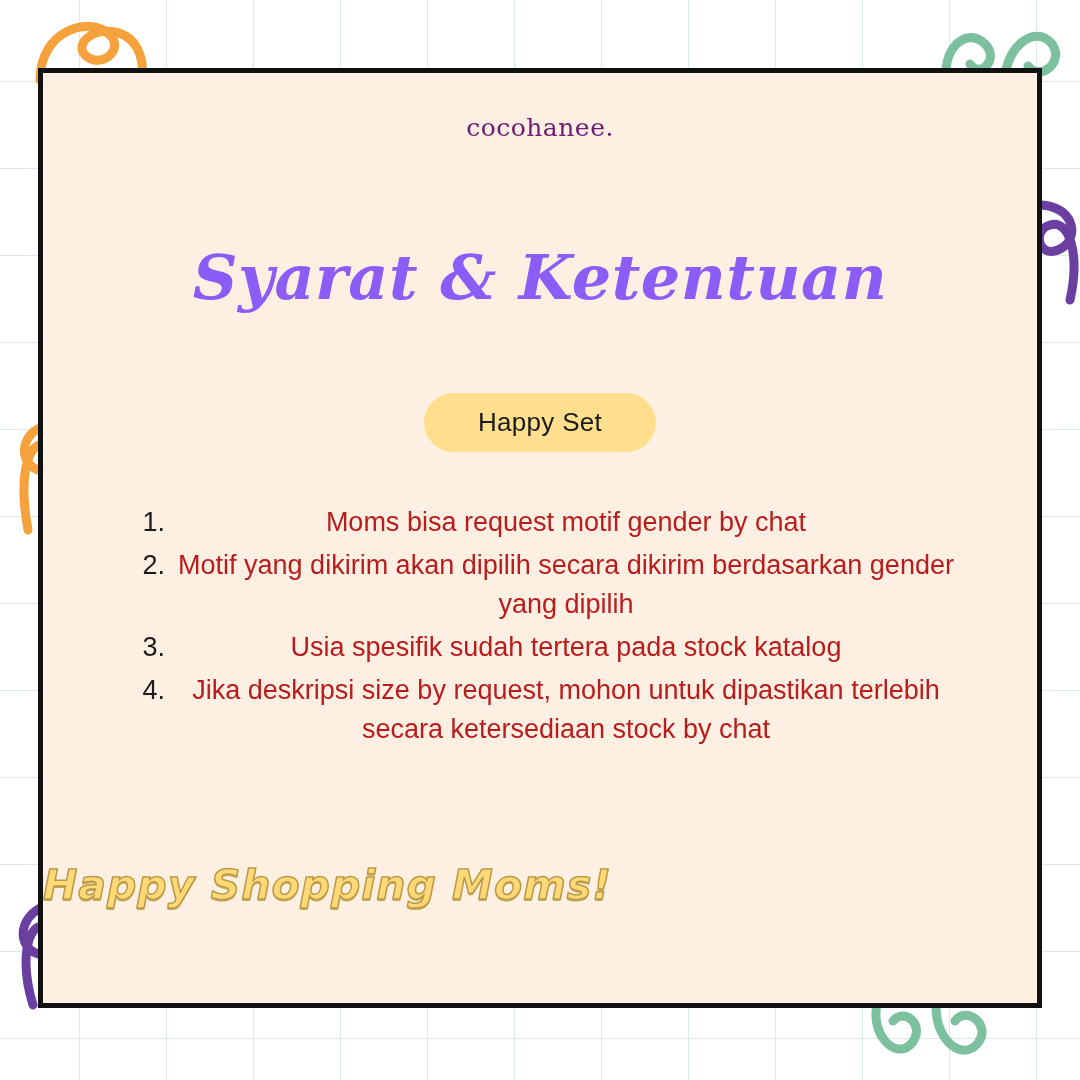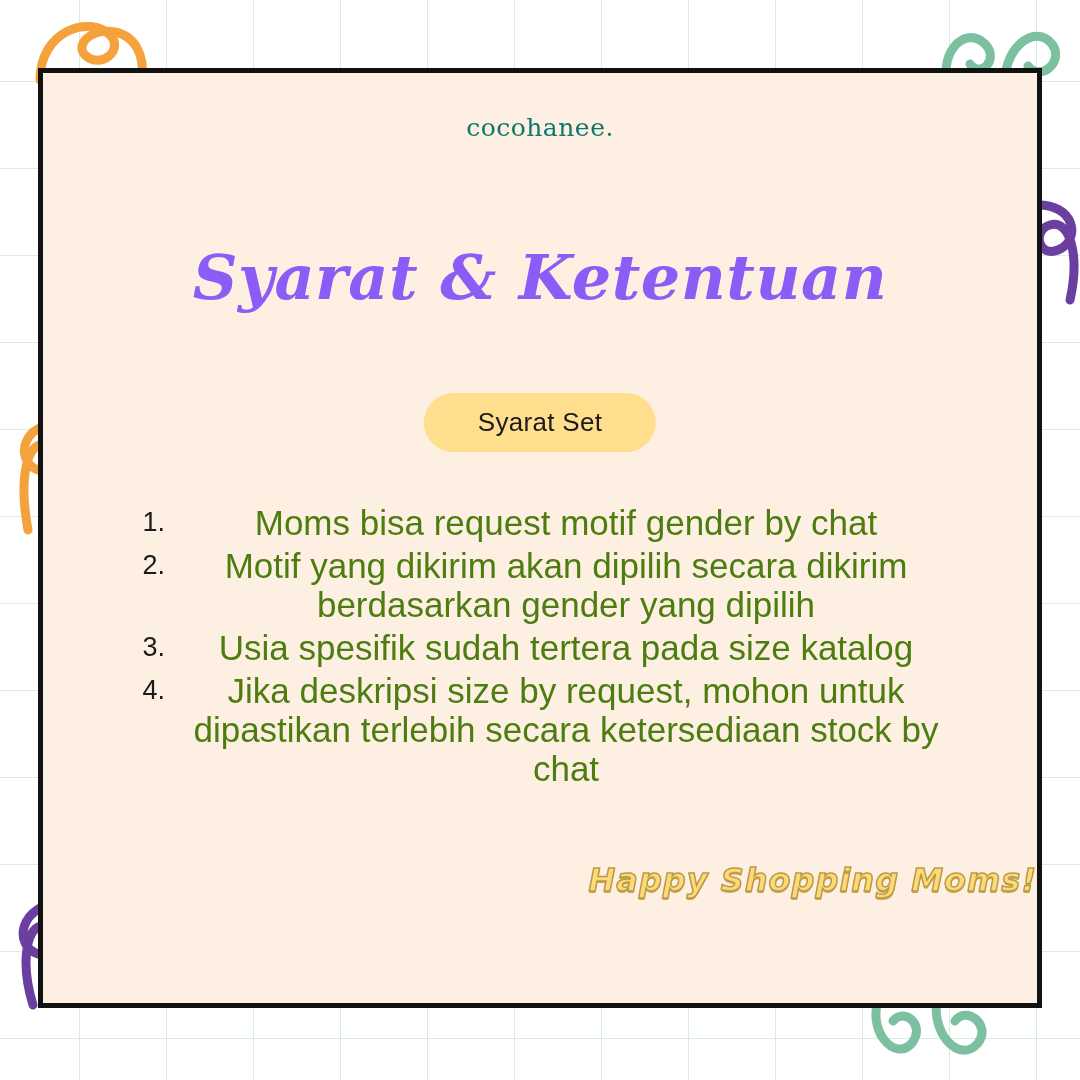--- a/index.html
+++ b/index.html
@@ -54,21 +54,21 @@
 
   .brand {
     position: absolute;
     top: 40px;
     left: 0;
     width: 100%;
     text-align: center;
     font-family: "DejaVu Serif", serif;
     font-size: 25px;
     letter-spacing: 0.5px;
-    color: #0f766e;
+    color: #701a75;
     font-weight: 400;
   }
 
   .title {
     position: absolute;
     top: 168px;
     left: 0;
     width: 100%;
     text-align: center;
     font-family: "DejaVu Serif", serif;
@@ -114,36 +114,36 @@
     line-height: 39px;
     color: #1b1b1b;
     font-family: "Liberation Sans", sans-serif;
     padding-right: 10px;
     box-sizing: border-box;
   }
 
   .list-text {
     flex: 1;
     text-align: center;
-    font-size: 35px;
+    font-size: 27px;
     line-height: 39px;
-    color: #4d7c0f;
+    color: #b91c1c;
     font-family: "Liberation Sans", sans-serif;
   }
 
   .footer {
     position: absolute;
     top: 788px;
     left: 0;
     width: 100%;
-    text-align: right;
+    text-align: left;
     font-family: "DejaVu Sans", sans-serif;
     font-weight: bold;
     font-style: italic;
-    font-size: 32px;
+    font-size: 41px;
     color: #ffd978;
     letter-spacing: 1px;
     -webkit-text-stroke: 1.5px #b99b46;
     text-shadow: 0 2px 0 #c9a855;
   }
 </style>
 </head>
 <body>
 
 <div class="canvas">
@@ -173,34 +173,34 @@
   <svg class="doodle" style="left:860px; top:975px;" width="130" height="95" viewBox="0 0 130 95">
     <path d="M20 20 C 5 55, 35 88, 52 68 C 66 50, 44 32, 33 46 M 78 18 C 68 58, 100 90, 118 68 C 132 50, 106 30, 95 46" fill="none" stroke="#7cc0a0" stroke-width="9" stroke-linecap="round"></path>
   </svg>
 
   <div class="card">
 
     <div class="brand">cocohanee.</div>
 
     <div class="title">Syarat &amp; Ketentuan</div>
 
-    <div class="pill">Syarat Set</div>
+    <div class="pill">Happy Set</div>
 
     <div class="list">
       <div class="list-item">
         <div class="list-num">1.</div>
         <div class="list-text">Moms bisa request motif gender by chat</div>
       </div>
       <div class="list-item">
         <div class="list-num">2.</div>
         <div class="list-text">Motif yang dikirim akan dipilih secara dikirim berdasarkan gender yang dipilih</div>
       </div>
       <div class="list-item">
         <div class="list-num">3.</div>
-        <div class="list-text">Usia spesifik sudah tertera pada size katalog</div>
+        <div class="list-text">Usia spesifik sudah tertera pada stock katalog</div>
       </div>
       <div class="list-item">
         <div class="list-num">4.</div>
         <div class="list-text">Jika deskripsi size by request, mohon untuk dipastikan terlebih secara ketersediaan stock by chat</div>
       </div>
     </div>
 
     <div class="footer">Happy Shopping Moms!</div>
 
   </div>

